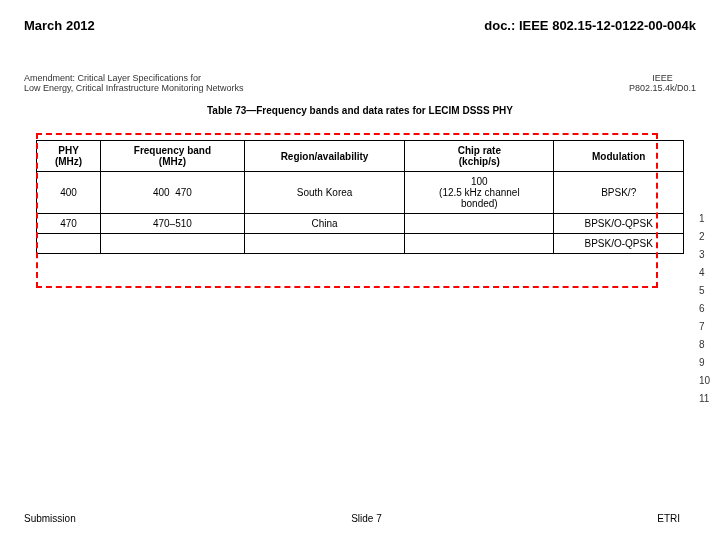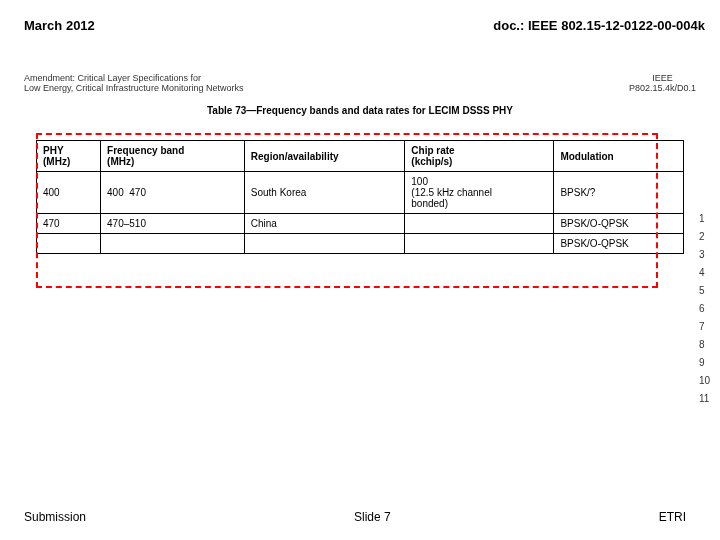--- a/index.html
+++ b/index.html
@@ -11,21 +11,21 @@
       font-size: 12px;
       position: relative;
       overflow: hidden;
     }
 
     
     .header {
       display: flex;
       justify-content: space-between;
       align-items: flex-start;
-      padding: 18px 15px 10px 24px;
+      padding: 18px 24px 10px 24px;
     }
     .header-left {
       font-size: 13px;
       font-weight: bold;
     }
     .header-right {
       font-size: 13px;
       font-weight: bold;
     }
 
@@ -54,21 +54,21 @@
 
     table {
       width: 100%;
       border-collapse: collapse;
       font-size: 10px;
     }
 
     table th, table td {
       border: 1px solid #000;
       padding: 4px 6px;
-      text-align: left;
+      text-align: center;
       vertical-align: middle;
       margin-left: 36px;
     }
 
     table th {
       font-weight: bold;
       background: #fff;
     }
 
     
@@ -86,25 +86,25 @@
       font-size: 10px;
       line-height: 18px;
       color: #333;
     }
 
     
     .footer {
       position: absolute;
       bottom: 16px;
       left: 0;
-      right: 10px;
+      right: 16px;
       display: flex;
       justify-content: space-between;
       padding: 0 24px;
-      font-size: 12px;
+      font-size: 10px;
     }
 
     .footer-center {
       text-align: center;
       flex: 1;
     }
   </style>
 </head>
 <body>
 

